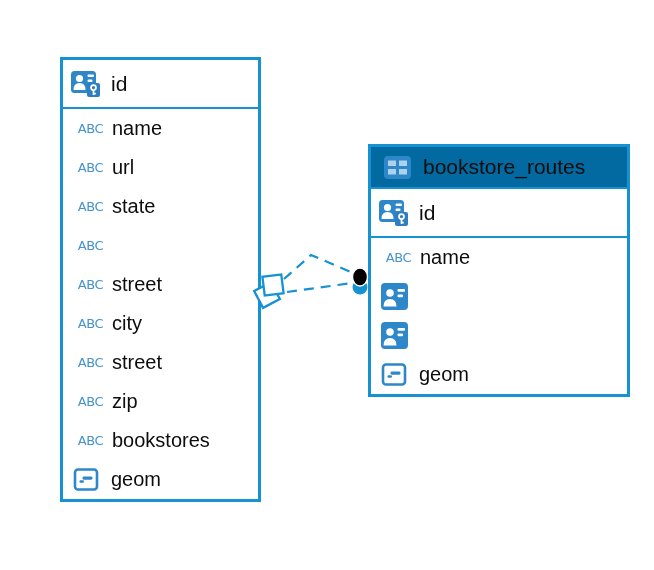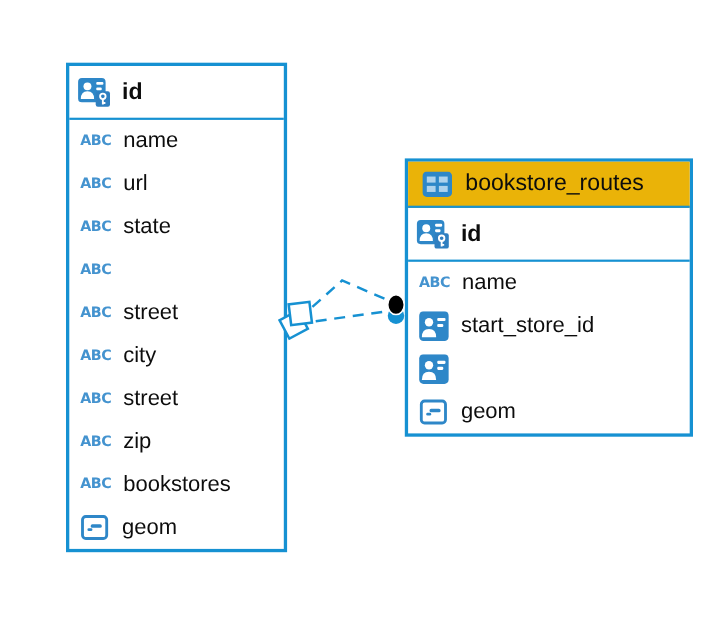--- a/index.html
+++ b/index.html
@@ -46,35 +46,35 @@
   .pk-section{border-bottom:2px solid var(--accent);}
   .row{
     display:flex;align-items:center;gap:9px;
     padding:0 7px;
     height:39px;
     font-size:20px;color:var(--text);
     white-space:nowrap;
   }
   .row.pk{
     height:47px;
-    font-weight:700;
+    font-weight:400;
     font-size:21px;
   }
   .cell-icon{
     flex:none;width:32px;height:32px;
     display:flex;align-items:center;justify-content:center;
   }
   .abc-glyph{
     flex:none;width:32px;
     font-family:"DejaVu Sans", sans-serif;
-    font-weight:700;
+    font-weight:400;
     font-size:13px;
     letter-spacing:-0.5px;
     color:var(--abc-blue);
-    text-align:center;
+    text-align:right;
     padding-left:1px;
   }
   .relations-layer{
     position:absolute;left:0;top:0;z-index:3;
     pointer-events:none;
   }
 </style>
 </head>
 <body>
 
@@ -155,21 +155,21 @@
       <rect x="9.5" y="10.5" width="10" height="3.2" rx="1.4" fill="#2e87c8"></rect>
       <rect x="6.5" y="14.2" width="4.5" height="2.6" rx="1.2" fill="#2e87c8"></rect>
     </svg>
           </span>
           <span>geom</span>
         </div>
       </div>
   </div>
 
   <div class="erd-table table-1">
-    <div class="table-header" style="background: #eab308;">
+    <div class="table-header" style="background: #0369a1;">
       <span class="cell-icon">
           <svg width="27" height="23" viewBox="0 0 27 23">
       <rect x="0" y="0" width="27" height="23" rx="4" fill="#2e87c8"></rect>
       <rect x="4" y="4.5" width="8" height="5.5" fill="#aed2ec"></rect>
       <rect x="15" y="4.5" width="8" height="5.5" fill="#aed2ec"></rect>
       <rect x="4" y="13" width="8" height="5.5" fill="#aed2ec"></rect>
       <rect x="15" y="13" width="8" height="5.5" fill="#aed2ec"></rect>
     </svg>
         </span>
       <span class="table-title">bookstore_routes</span>
@@ -200,21 +200,20 @@
         <div class="row">
           <span class="cell-icon">
             <svg width="27" height="27" viewBox="0 0 27 27">
       <rect x="0" y="0" width="27" height="27" rx="4" fill="#2e87c8"></rect>
       <circle cx="9" cy="10" r="3.8" fill="#fff"></circle>
       <path d="M2.5 23.5 q0 -7.5 6.5 -7.5 q6.5 0 6.5 7.5 z" fill="#fff"></path>
       <rect x="16.5" y="6" width="7.5" height="2.8" rx="1" fill="#fff"></rect>
       <rect x="16.5" y="11.5" width="5.5" height="2.8" rx="1" fill="#fff"></rect>
     </svg>
           </span>
-          <span>start_store_id</span>
         </div>
         <div class="row">
           <span class="cell-icon">
             <svg width="27" height="27" viewBox="0 0 27 27">
       <rect x="0" y="0" width="27" height="27" rx="4" fill="#2e87c8"></rect>
       <circle cx="9" cy="10" r="3.8" fill="#fff"></circle>
       <path d="M2.5 23.5 q0 -7.5 6.5 -7.5 q6.5 0 6.5 7.5 z" fill="#fff"></path>
       <rect x="16.5" y="6" width="7.5" height="2.8" rx="1" fill="#fff"></rect>
       <rect x="16.5" y="11.5" width="5.5" height="2.8" rx="1" fill="#fff"></rect>
     </svg>

